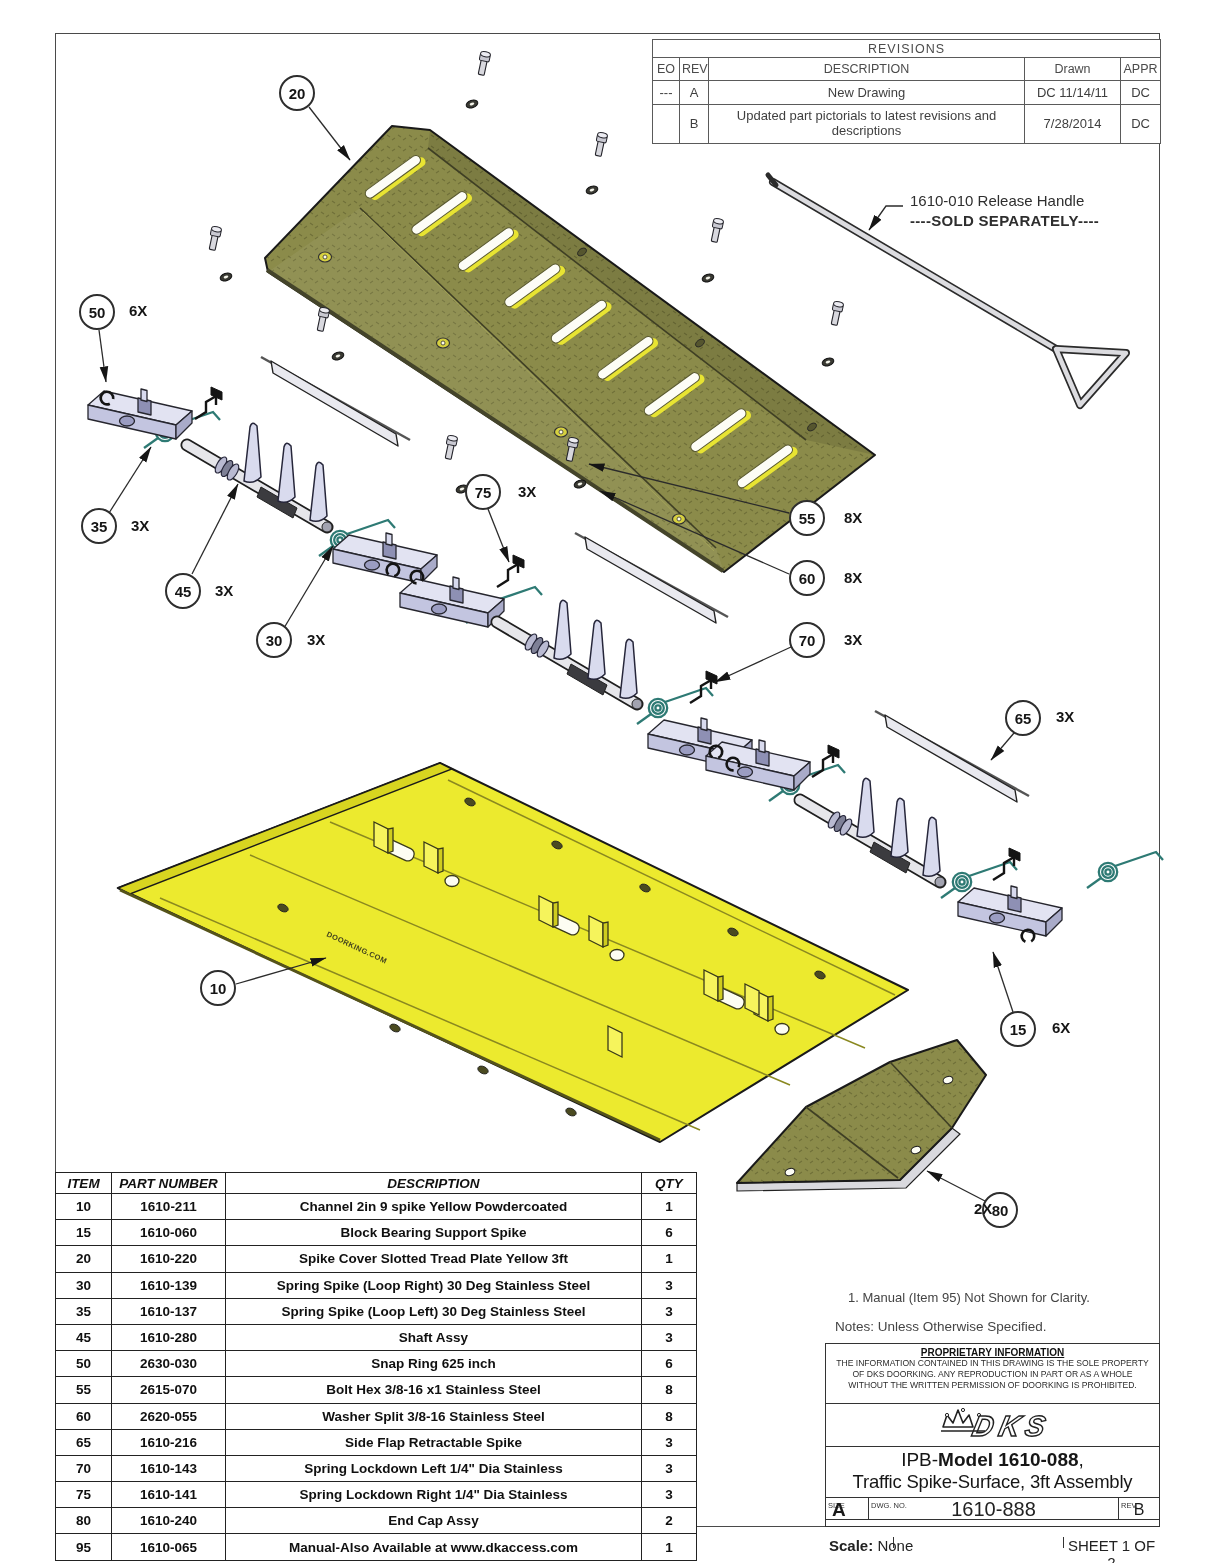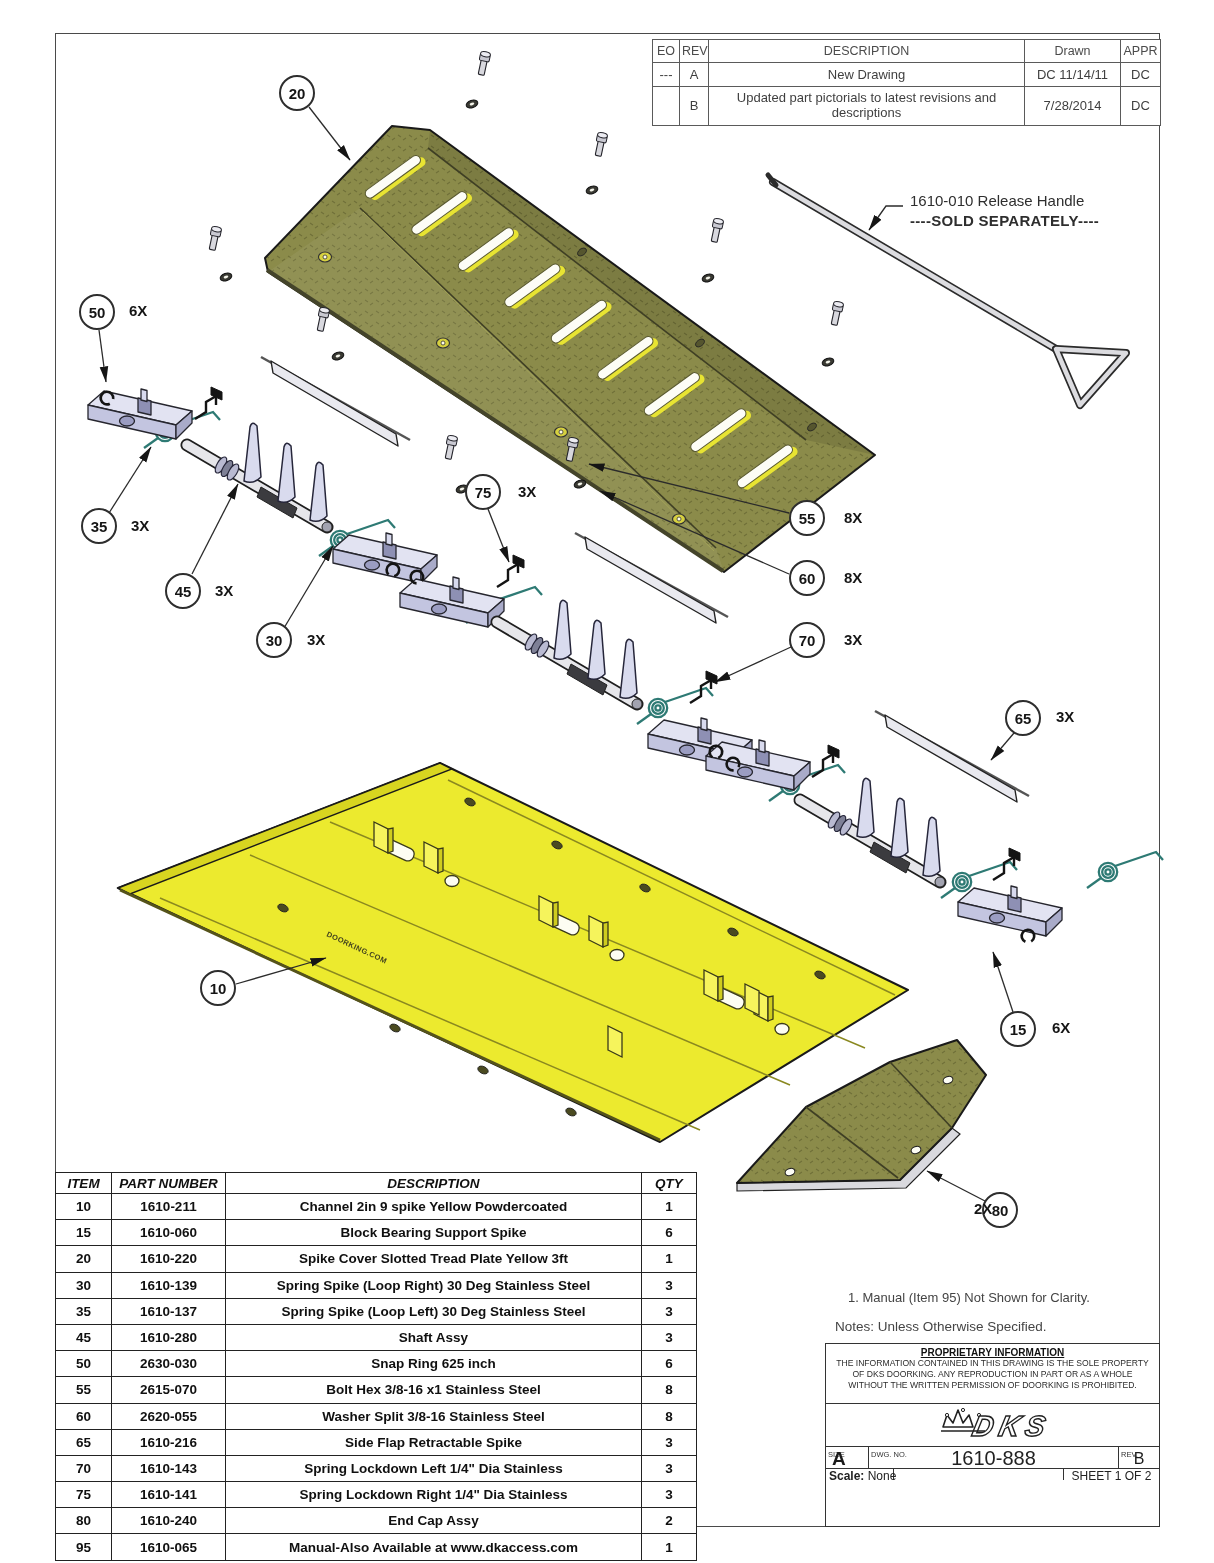--- a/index.html
+++ b/index.html
@@ -47,21 +47,21 @@
   .tb-t1 b{font-weight:bold;}
   .tb-t2{font-size:18.5px;letter-spacing:-0.2px;}
   .tb-info{height:22px;border-bottom:1.6px solid #333;box-sizing:border-box;display:flex;}
   .tb-size{width:43px;border-right:1.6px solid #333;box-sizing:border-box;position:relative;}
   .tb-dwg{flex:1;border-right:1.6px solid #333;box-sizing:border-box;position:relative;text-align:center;}
   .tb-rev{width:40px;position:relative;text-align:center;}
   .tb-lab{position:absolute;left:2px;top:3px;font-size:7.5px;color:#333;}
   .tb-size-v{position:absolute;left:6px;top:1px;font-size:19px;font-weight:bold;}
   .tb-dwg-v{font-size:20px;line-height:22px;color:#222;}
   .tb-rev-v{font-size:16px;line-height:24px;}
-  .tb-scale{height:11px;display:flex;font-size:12px;color:#222;}
+  .tb-scale{height:11px;display:flex;font-size:15px;color:#222;margin-top:17px;}
   .tb-sc1{width:68px;padding-left:3px;border-right:1.4px solid #333;box-sizing:border-box;}
   .tb-sc2{width:170px;border-right:1.4px solid #333;box-sizing:border-box;}
   .tb-sc3{flex:1;text-align:center;}
   .b{font-weight:bold;}
 </style>
 </head>
 <body>
 
 <div class="page">
   <div class="frame"></div>
@@ -390,20 +390,23 @@
 
   <table class="rev-table">
     <colgroup>
         <col style="width:27px">
         <col style="width:29px">
         <col style="width:316px">
         <col style="width:96px">
         <col style="width:40px">
       </colgroup>
     <tbody>
+        <tr>
+      <td colspan="5" class="rev-title">REVISIONS</td>
+    </tr>
     <tr class="rev-head">
       <td>EO</td>
       <td>REV</td>
       <td>DESCRIPTION</td>
       <td>Drawn</td>
       <td>APPR</td>
     </tr>
     <tr class="rev-rowA">
       <td>---</td>
       <td>A</td>
@@ -537,20 +540,24 @@
         <path d="M16,20 l4,-12 6,8 5,-13 5,13 6,-8 4,12 z" fill="#fff" stroke="#222" stroke-width="1.6" stroke-linejoin="round"></path>
         <circle cx="20" cy="8" r="1.6" fill="#fff" stroke="#222" stroke-width="1"></circle>
         <circle cx="36" cy="3" r="1.6" fill="#fff" stroke="#222" stroke-width="1"></circle>
         <circle cx="52" cy="8" r="1.6" fill="#fff" stroke="#222" stroke-width="1"></circle>
         <g transform="translate(50,0) skewX(-12)">
           <text x="0" y="29" font-family="Liberation Sans, sans-serif" font-size="29" font-style="italic" font-weight="bold" fill="#fff" stroke="#222" stroke-width="1.4" textLength="72">DKS</text>
         </g>
         <path d="M14,24 L58,24" stroke="#222" stroke-width="1.6"></path>
       </svg>
     </div>
+    <div class="tb-title">
+      <div class="tb-t1"><span>IPB-</span><b>Model 1610-088</b><span>,</span></div>
+      <div class="tb-t2">Traffic Spike-Surface, 3ft Assembly</div>
+    </div>
     <div class="tb-info">
       <div class="tb-size">
         <span class="tb-lab">SIZE</span>
         <span class="tb-size-v">A</span>
       </div>
       <div class="tb-dwg">
         <span class="tb-lab">DWG.  NO.</span>
         <div class="tb-dwg-v">1610-888</div>
       </div>
       <div class="tb-rev">

